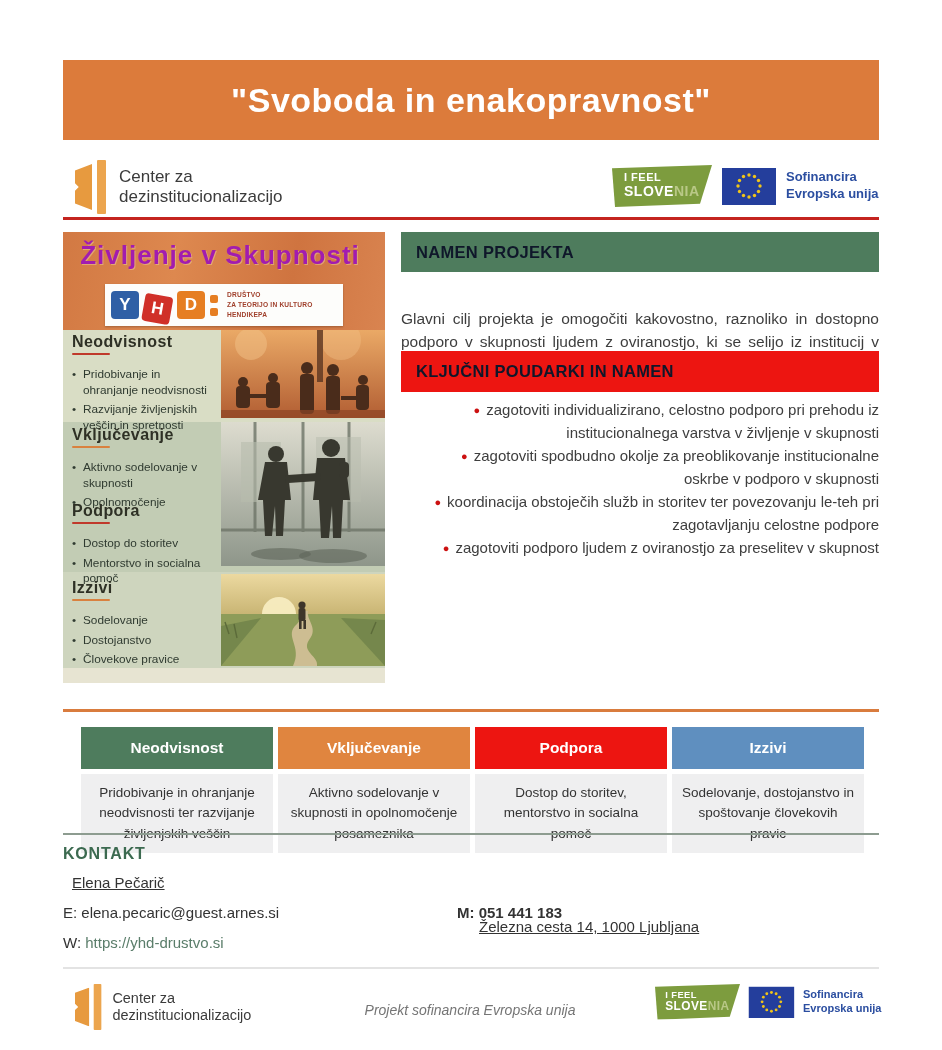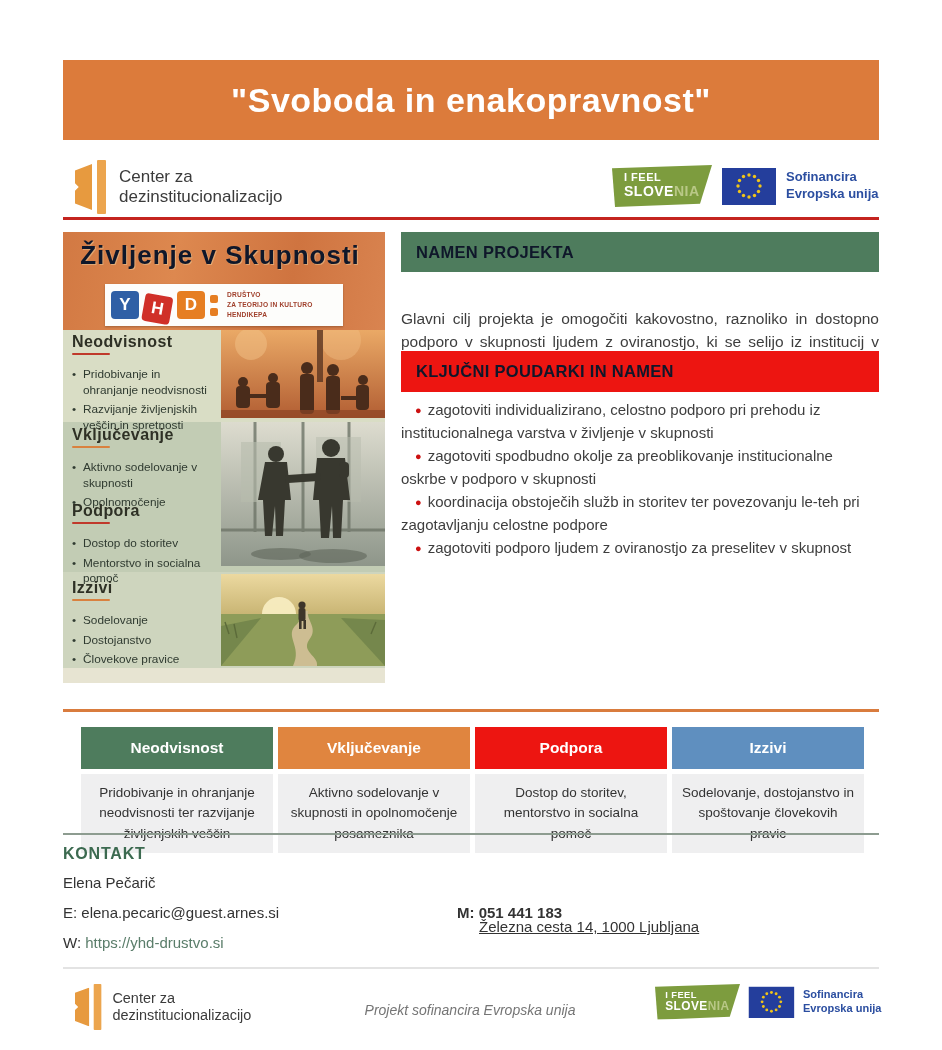--- a/index.html
+++ b/index.html
@@ -34,21 +34,21 @@
   .red-line { top:217px; height:3px; background:#c4241f; }
   .orange-line { top:709px; height:3px; background:#d97c3e; }
   .green-line { top:833px; height:2px; background:#8d9c90; }
   .light-line { top:967px; height:2px; background:#e3e3e3; }
 
   
   .poster { left:63px; top:232px; width:322px; height:451px; background:#c2ccb4; }
   .poster-head { position:absolute; left:0; top:0; width:322px; height:98px;
     background:linear-gradient(100deg,#d27943 0%,#dd884f 35%,#cf7440 70%,#d98450 100%); }
   .poster-title { position:absolute; left:0; top:8px; width:314px; text-align:center;
-    font-size:26px; font-weight:bold; color:#0f172a; letter-spacing:1px;
+    font-size:26px; font-weight:bold; color:#a21caf; letter-spacing:1px;
     text-shadow:1px 1px 0 rgba(235,200,150,.55); }
   .yhd-box { position:absolute; left:42px; top:52px; width:238px; height:42px; background:#fdfdfb;
     display:flex; align-items:center; gap:5px; padding:0 6px; box-shadow:0 1px 2px rgba(0,0,0,.25); }
   .yhd-tile { width:28px; height:28px; display:flex; align-items:center; justify-content:center;
     color:#fff; font-weight:bold; font-size:17px; border-radius:4px; flex:0 0 auto; }
   .yhd-y { background:#2f5fa5; }
   .yhd-h { background:#d03028; transform:rotate(10deg) translateY(4px); }
   .yhd-d { background:#e67e22; }
   .yhd-colon { display:flex; flex-direction:column; gap:5px; }
   .yhd-colon span { width:8px; height:8px; background:#e67e22; border-radius:2px; }
@@ -72,36 +72,36 @@
   .psec li::before { content:"•"; position:absolute; left:0; top:0; color:#2f3a30; }
   .sec0 { top:101px; } .sec1 { top:194px; } .sec2 { top:270px; } .sec3 { top:347px; }
 
   
   .sec-header { left:401px; width:478px; height:40px; display:flex; align-items:center;
     padding-left:15px; color:#0f172a; font-size:16.5px; font-weight:bold; letter-spacing:.3px; }
   .namen-header { top:232px; }
   .poudarki-header { top:351px; height:41px; }
   .namen-body { left:401px; top:279px; width:478px; font-size:15.5px; color:#3e3e3e;
     line-height:1.5; text-align:justify;margin-top:28px; }
-  .poudarki-list { left:401px; top:399px; width:478px; font-size:15px; color:#3e3e3e; line-height:1.5; }
+  .poudarki-list { left:401px; top:399px; width:478px; font-size:15px; color:#3e3e3e; line-height:1.5;text-align:right; }
   .poudarki-list .item { margin-bottom:1px; }
   .poudarki-list .dot { color:#cc1111; font-size:11px; margin:0 6px 0 14px; vertical-align:1px; }
 
   
   .sum-table { left:81px; top:727px; width:783px; display:flex; gap:5px; }
   .sum-col { width:192px; }
   .sum-head { height:42px; display:flex; align-items:center; justify-content:center;
     color:#fff; font-size:15.5px; font-weight:bold; }
   .sum-body { margin-top:5px; background:#efeff0; padding:9px 9px; text-align:center;
     font-size:13.5px; line-height:1.5; color:#333; }
 
   
   .kontakt-h { left:63px; top:845px; font-size:16px; font-weight:bold; color:#3c6a50; letter-spacing:.8px; }
   .c-line { font-size:15px; color:#333; }
-  .c-l1 { left:63px; top:874px; } .c-l2 { left:63px; top:904px; } .c-l3 { left:63px; top:934px; }
+  .c-l1 { left:72px; top:874px;text-decoration:underline; } .c-l2 { left:63px; top:904px; } .c-l3 { left:63px; top:934px; }
   .c-r1 { left:479px; top:918px;text-decoration:underline; } .c-r2 { left:457px; top:904px;font-weight:bold; }
   .weblink { color:#5a7d6a; text-decoration:none; }
 
   
   .f-center-logo { left:75px; top:984px; transform:scale(.85); transform-origin:top left; }
   .f-note { left:320px; top:1002px; width:300px; text-align:center; font-style:italic;
     color:#757575; font-size:14px; }
   .f-rightlogos { left:655px; top:984px; transform:scale(.85); transform-origin:top left; }
   .h-rightlogos { left:612px; top:165px; }
   .h-center-logo { left:75px; top:160px; }

